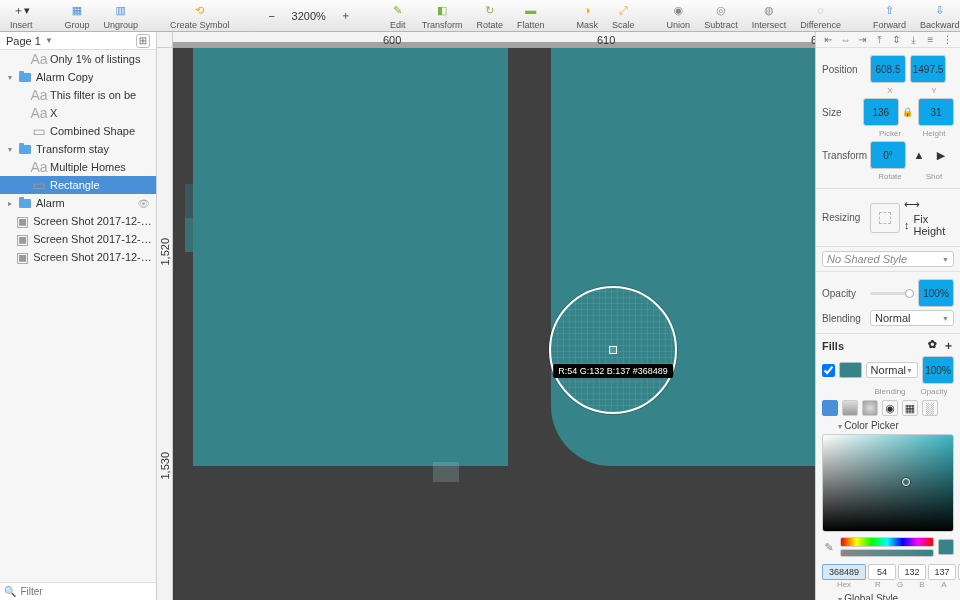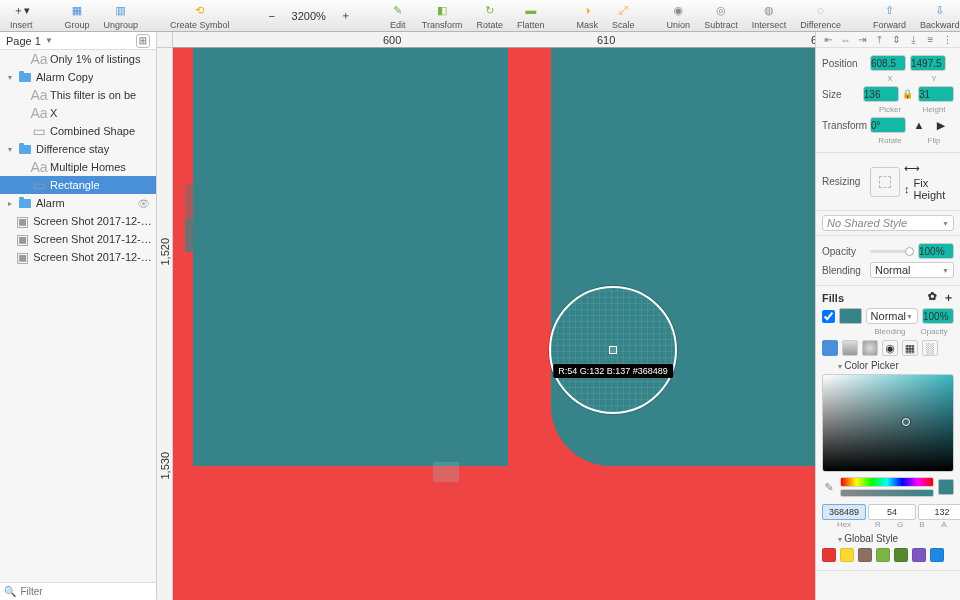--- a/index.html
+++ b/index.html
@@ -24,61 +24,61 @@
 .layer .ico{width:14px;height:12px;display:flex;align-items:center;justify-content:center;font-size:14px}
 .layer .txt{overflow:hidden;text-overflow:ellipsis}
 .layer.sel{background:#4a90d9;color:#fff}
 .layer.sel .txt,.layer.sel .ico{color:#fff}
 .layer .eye{margin-left:auto;margin-right:6px;color:#aaa;font-size:10px}
 .filter-bar{height:18px;border-top:1px solid #ddd;display:flex;align-items:center;padding:0 4px;gap:4px;background:#fff}
 .filter-bar input{flex:1;border:none;background:transparent;font-size:10px;outline:none}
 .filter-bar .t{width:14px;height:14px;display:flex;align-items:center;justify-content:center;color:#999;font-size:10px}
 
 .canvas{flex:1;position:relative;background:#fff;overflow:hidden}
-.ruler-h{position:absolute;top:0;left:16px;right:0;height:16px;background:#f3f3f3;border-bottom:1px solid #a3a3a3;font-size:8px;color:#888;display:flex}
+.ruler-h{position:absolute;top:0;left:16px;right:0;height:16px;background:#f3f3f3;border-bottom:6px solid #a3a3a3;font-size:8px;color:#888;display:flex}
 .ruler-h span{position:absolute;top:2px}
 .ruler-v{position:absolute;top:16px;left:0;bottom:0;width:16px;background:#f3f3f3;border-right:1px solid #ccc;font-size:8px;color:#888}
 .ruler-v span{position:absolute;left:2px;writing-mode:vertical-rl;transform:rotate(180deg)}
 .ruler-c{position:absolute;top:0;left:0;width:16px;height:16px;background:#f3f3f3;border-right:1px solid #ccc;border-bottom:1px solid #ccc}
-.art{position:absolute;top:16px;left:16px;right:0;bottom:0;background:#ef4444}
+.art{position:absolute;top:16px;left:16px;right:0;bottom:0;background:#404040}
 .shape1{position:absolute;top:0;left:20px;width:315px;height:418px;background:#368489}
 .shape2{position:absolute;top:0;left:378px;right:0;height:418px;background:#368489;border-bottom-left-radius:60px}
 
 .px{position:absolute;background:#368489}
 
 .mag{position:absolute;width:128px;height:128px;border:2px solid #fff;border-radius:50%;top:238px;left:376px;box-shadow:0 0 0 1px rgba(0,0,0,.2);background:repeating-linear-gradient(0deg,rgba(255,255,255,.07) 0 1px,transparent 1px 6px),repeating-linear-gradient(90deg,rgba(255,255,255,.07) 0 1px,transparent 1px 6px),#368489}
 .mag .ctr{position:absolute;top:50%;left:50%;width:8px;height:8px;margin:-4px;border:1px solid #fff;background:rgba(255,255,255,.15)}
 .mag .read{position:absolute;top:76px;left:50%;transform:translateX(-50%);background:#000;color:#fff;font-size:9px;padding:2px 5px;border-radius:2px;white-space:nowrap}
 
 .right{width:145px;background:#f6f6f6;border-left:1px solid #d0d0d0;display:flex;flex-direction:column;overflow-y:auto;overflow-x:hidden}
 .align-row{height:16px;display:flex;align-items:center;justify-content:space-around;border-bottom:1px solid #e0e0e0;padding:2px 4px}
 .align-row span{width:12px;height:12px;display:flex;align-items:center;justify-content:center;color:#777;font-size:10px}
 .sec{padding:4px 6px;border-bottom:1px solid #e0e0e0}
 .row{display:flex;align-items:center;gap:4px;margin:3px 0}
 .row .lbl{width:44px;font-size:10px;color:#555}
-.row input[type=text]{width:36px;height:16px;border:1px solid #ccc;border-radius:3px;font-size:10px;text-align:left;background:#14b8a6}
+.row input[type=text]{width:36px;height:28px;border:1px solid #ccc;border-radius:3px;font-size:10px;text-align:center;background:#0ea5e9}
 .row .sublbl{font-size:8px;color:#999;text-align:center;flex:1}
 .row .lock{font-size:9px;color:#888}
 .checkline{display:flex;align-items:center;gap:4px;font-size:10px;color:#555;margin:2px 0}
 .checkline input{margin:0}
 .slider{flex:1;height:3px;background:#ddd;border-radius:2px;position:relative}
 .slider .thumb{position:absolute;top:-3px;width:9px;height:9px;background:#fff;border:1px solid #aaa;border-radius:50%}
 .select{flex:1;height:16px;border:1px solid #ccc;border-radius:3px;background:#fff;font-size:10px;display:flex;align-items:center;padding:0 4px;justify-content:space-between}
 .select .ar{font-size:7px;color:#888}
 .sec-hdr{display:flex;align-items:center;justify-content:space-between;font-size:10px;font-weight:600;color:#555;margin-bottom:3px}
 .sec-hdr .tools{display:flex;gap:6px;color:#aaa}
 .swatch{width:28px;height:16px;border:1px solid #bbb;border-radius:2px}
 .fill-modes{display:flex;gap:4px;margin:4px 0}
 .fill-modes span{width:16px;height:16px;border:1px solid #ccc;border-radius:2px;display:flex;align-items:center;justify-content:center}
 .fill-modes span.active{border-color:#4a90d9;background:#e8f0fb}
 .picker{height:98px;border:1px solid #ccc;border-radius:3px;margin:3px 0;background:linear-gradient(to bottom,transparent,#000),linear-gradient(to right,#fff,#3ab6c2)}
 .hue{height:10px;border:1px solid #ccc;border-radius:2px;background:linear-gradient(to right,red,#ff0,#0f0,#0ff,#00f,#f0f,red);margin:2px 0}
 .sat{height:8px;border:1px solid #ccc;border-radius:2px;background:linear-gradient(to right,#888,#368489);margin:2px 0}
 .hexrow{display:flex;gap:2px;margin-top:5px}
-.hexrow input{width:48px;height:16px;border:1px solid #ccc;border-radius:2px;font-size:9px;text-align:center}
+.hexrow input{width:28px;height:16px;border:1px solid #ccc;border-radius:2px;font-size:9px;text-align:center}
 .hexrow input.hex{width:44px;background:#d8e8f5;border-color:#7aaad6}
 .hexlbls{display:flex;gap:2px}
 .hexlbls span{flex:1;text-align:center;font-size:8px;color:#999}
 .hexlbls span.hex{width:44px;flex:none}
 .swatches{display:flex;flex-wrap:wrap;gap:4px;margin:4px 0}
 .swatches span{width:14px;height:14px;border-radius:2px;border:1px solid rgba(0,0,0,.1)}
 .disclose{font-size:10px;color:#444;margin:4px 16px 2px;cursor:default}
 .disclose::before{content:"▾ ";font-size:8px;color:#888}
 .folder-ic{width:12px;height:9px;background:#5aa7e8;border-radius:1px;position:relative}
 .folder-ic::before{content:"";position:absolute;top:-2px;left:0;width:5px;height:2px;background:#5aa7e8;border-radius:1px 1px 0 0}
@@ -223,21 +223,21 @@
         <div class="layer" style="padding-left: 20px;">
           <span class="toggle"></span>
           <span class="ico" style="color: rgb(153, 153, 153);">▭</span>
           <span class="txt">Combined Shape</span>
         </div>
         <div class="layer" style="padding-left: 6px;">
           <span class="toggle">▾</span>
           <span class="ico">
             <span class="folder-ic"></span>
           </span>
-          <span class="txt">Difference stay</span>
+          <span class="txt">Transform stay</span>
         </div>
         <div class="layer" style="padding-left: 20px;">
           <span class="toggle"></span>
           <span class="ico" style="color: rgb(170, 170, 170);">Aa</span>
           <span class="txt">Multiple Homes</span>
         </div>
         <div class="layer sel" style="padding-left: 20px;">
           <span class="toggle"></span>
           <span class="ico" style="color: rgb(153, 153, 153);">▭</span>
           <span class="txt">Rectangle</span>
@@ -338,21 +338,21 @@
         </div>
       <div class="row">
           <span class="lbl">Transform</span>
         <input type="text" value="0°" style="">
         <span style="width:18px;text-align:center">▲</span>
         <span style="width:18px;text-align:center">▶</span>
       </div>
       <div class="row">
           <span class="lbl"></span>
           <span class="sublbl">Rotate</span>
-          <span class="sublbl">Flip</span>
+          <span class="sublbl">Shot</span>
         </div>
     </div>
 
     <div class="sec">
       <div class="row">
           <span class="lbl">Resizing</span>
         <div style="width:30px;height:30px;border:1px solid #ccc;border-radius:3px;position:relative">
             <div style="position:absolute;inset:8px;border:1px dashed #bbb"></div>
           </div>
         <div style="flex:1">

